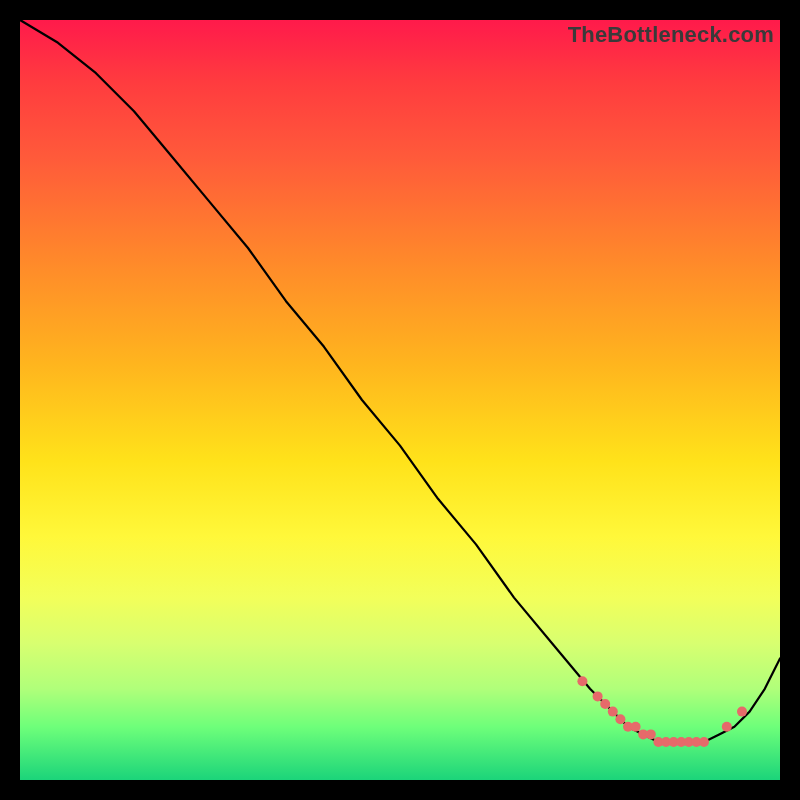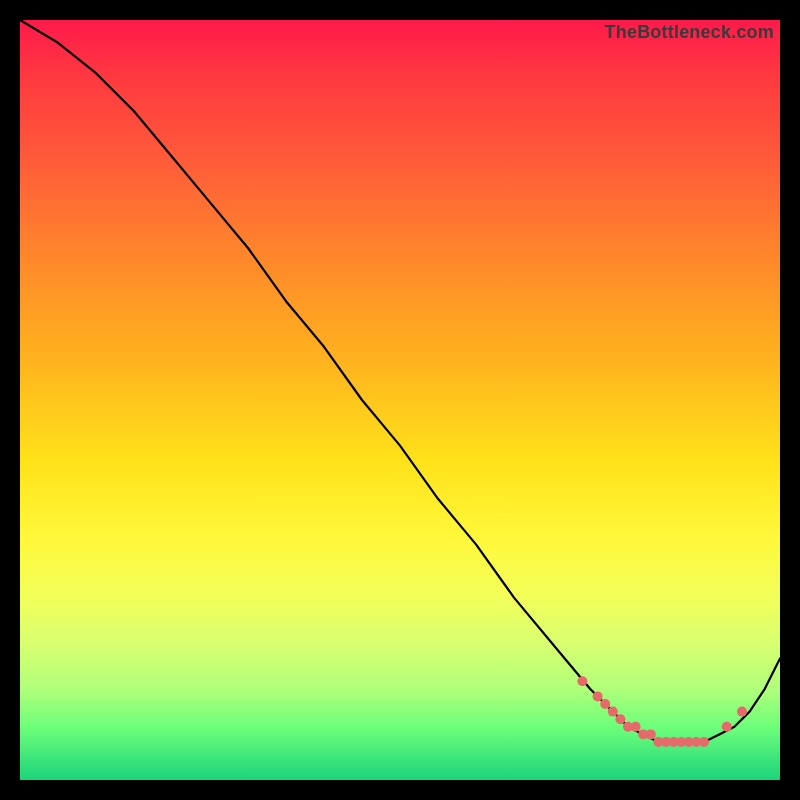--- a/index.html
+++ b/index.html
@@ -39,21 +39,21 @@
       #d8ff70 82%,
       #b0ff7a 88%,
       #6eff7a 93%,
       #1bd47a 100%
     );
   }
   .watermark {
     position: absolute;
     top: 2px;
     right: 6px;
-    font-size: 18px;
+    font-size: 22px;
     font-weight: 600;
     color: #3a3a3a;
     letter-spacing: 0.2px;
     user-select: none;
   }
   svg.curve {
     position: absolute;
     left: 0;
     top: 0;
     width: 760px;

